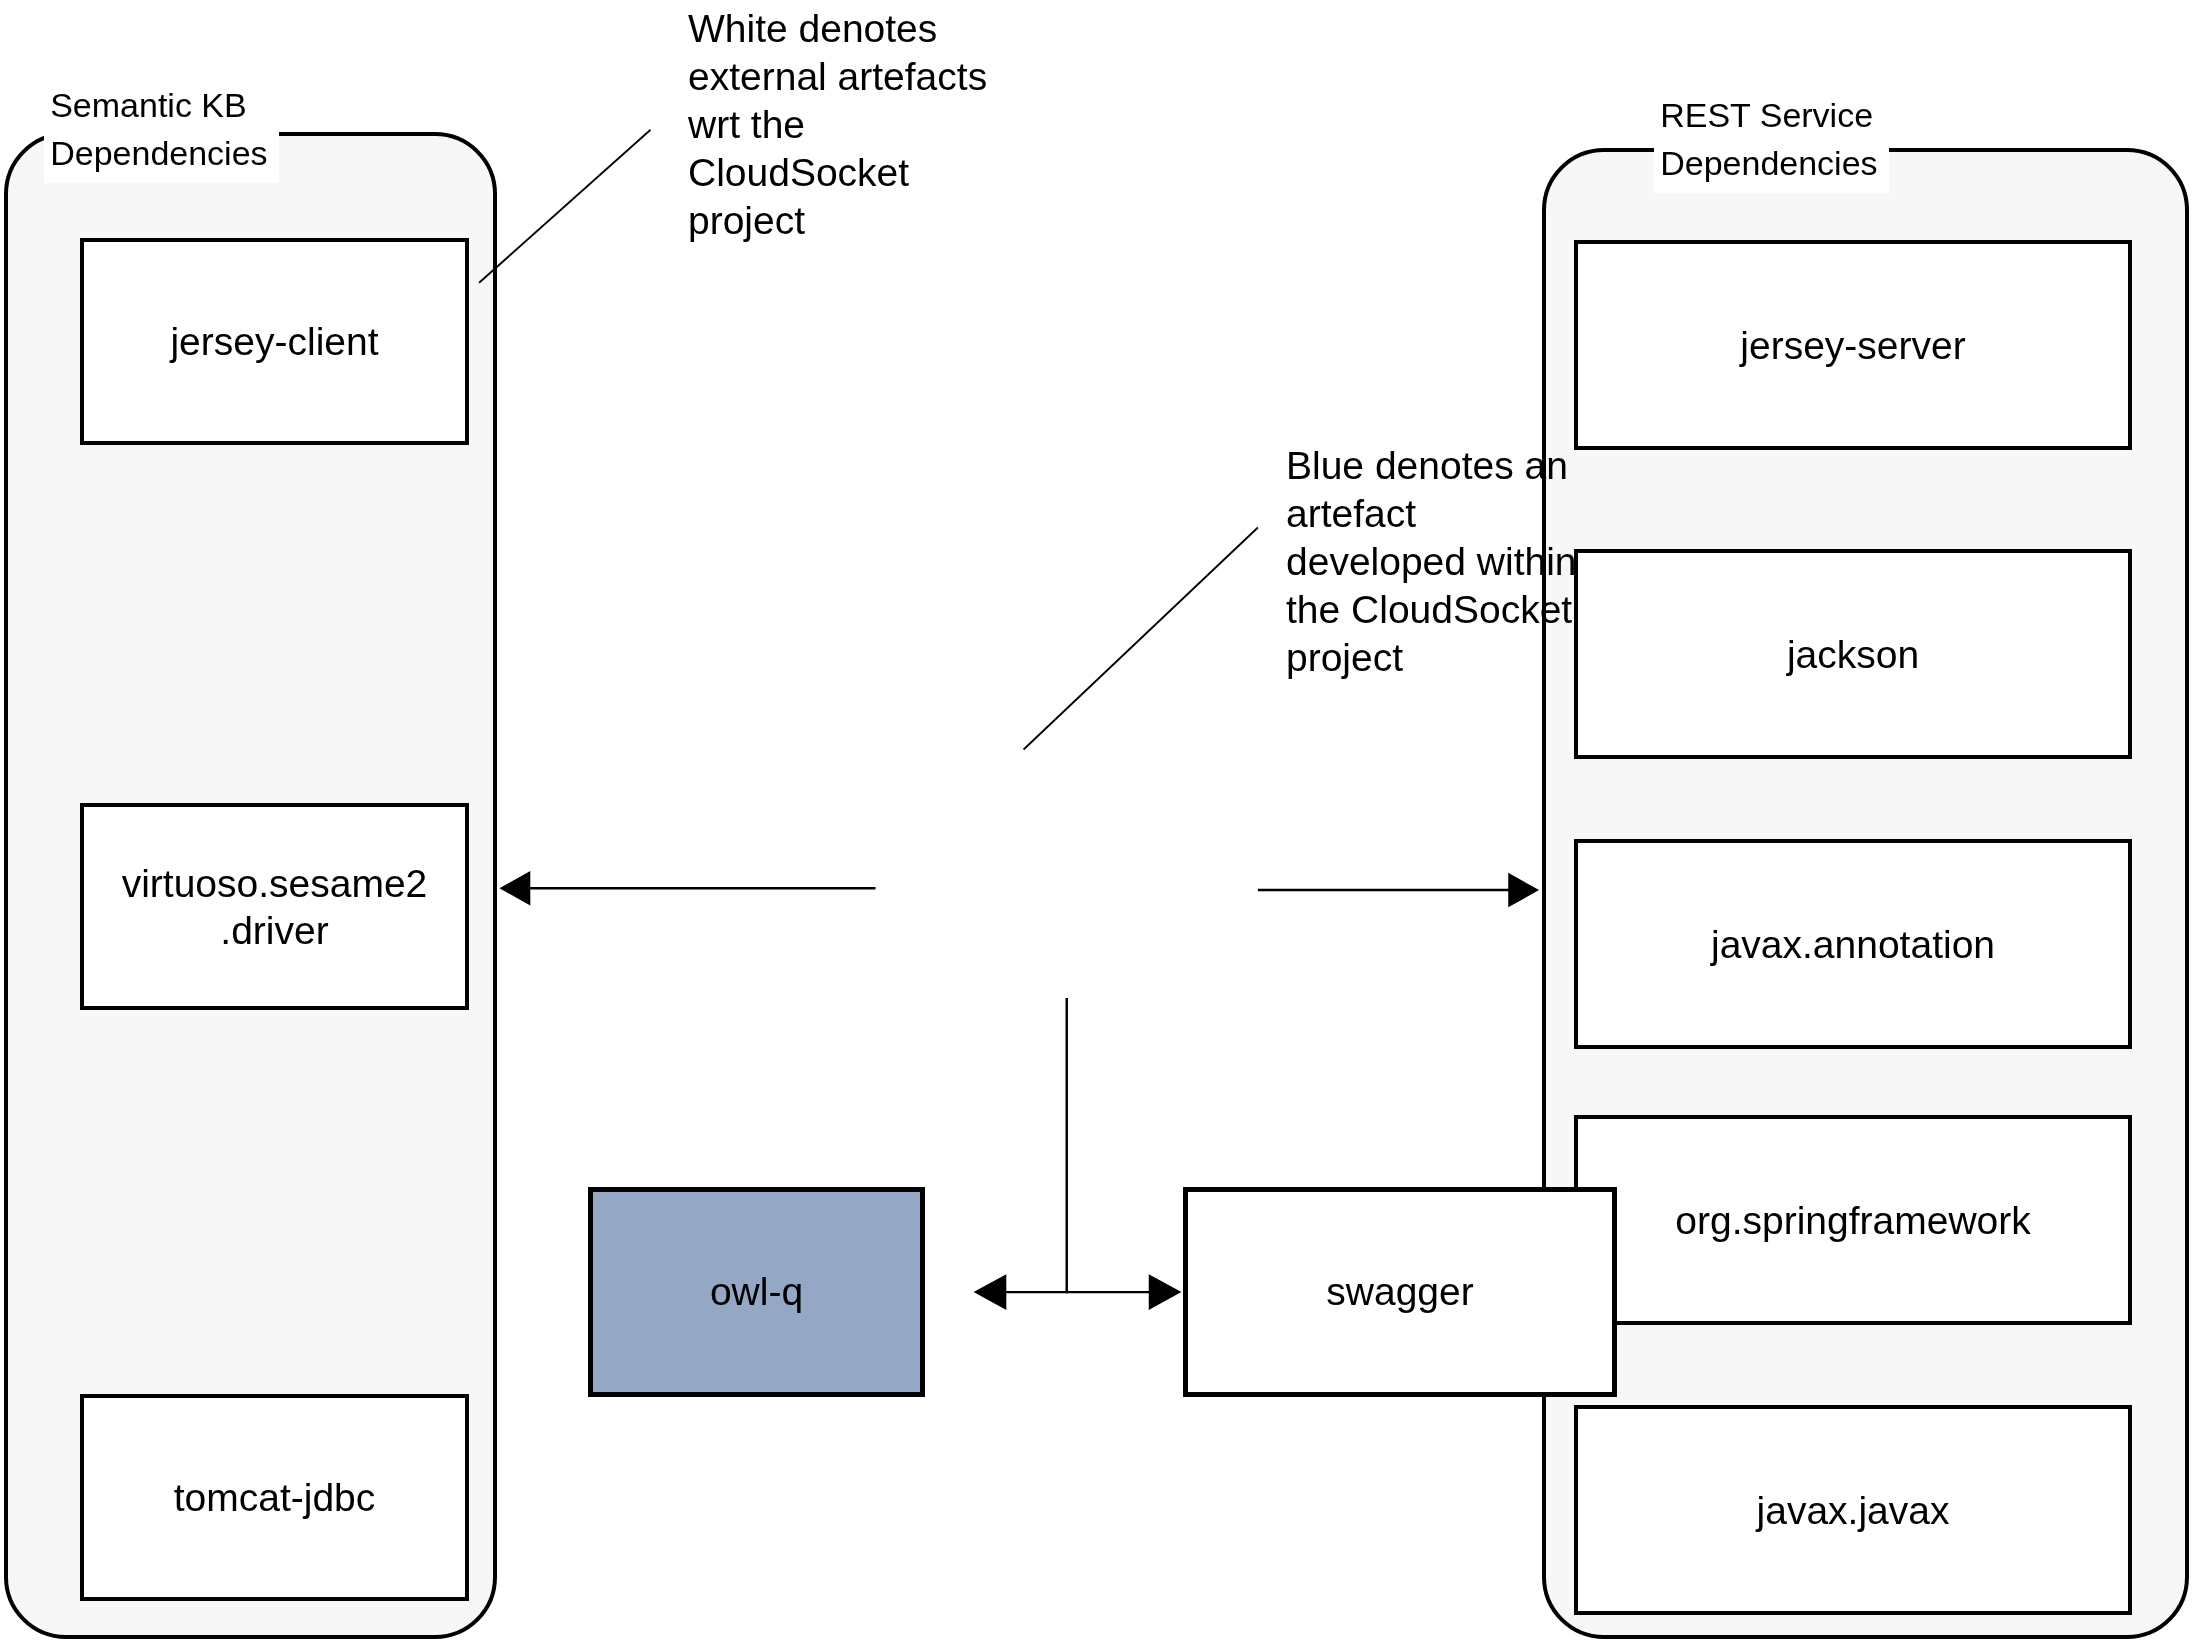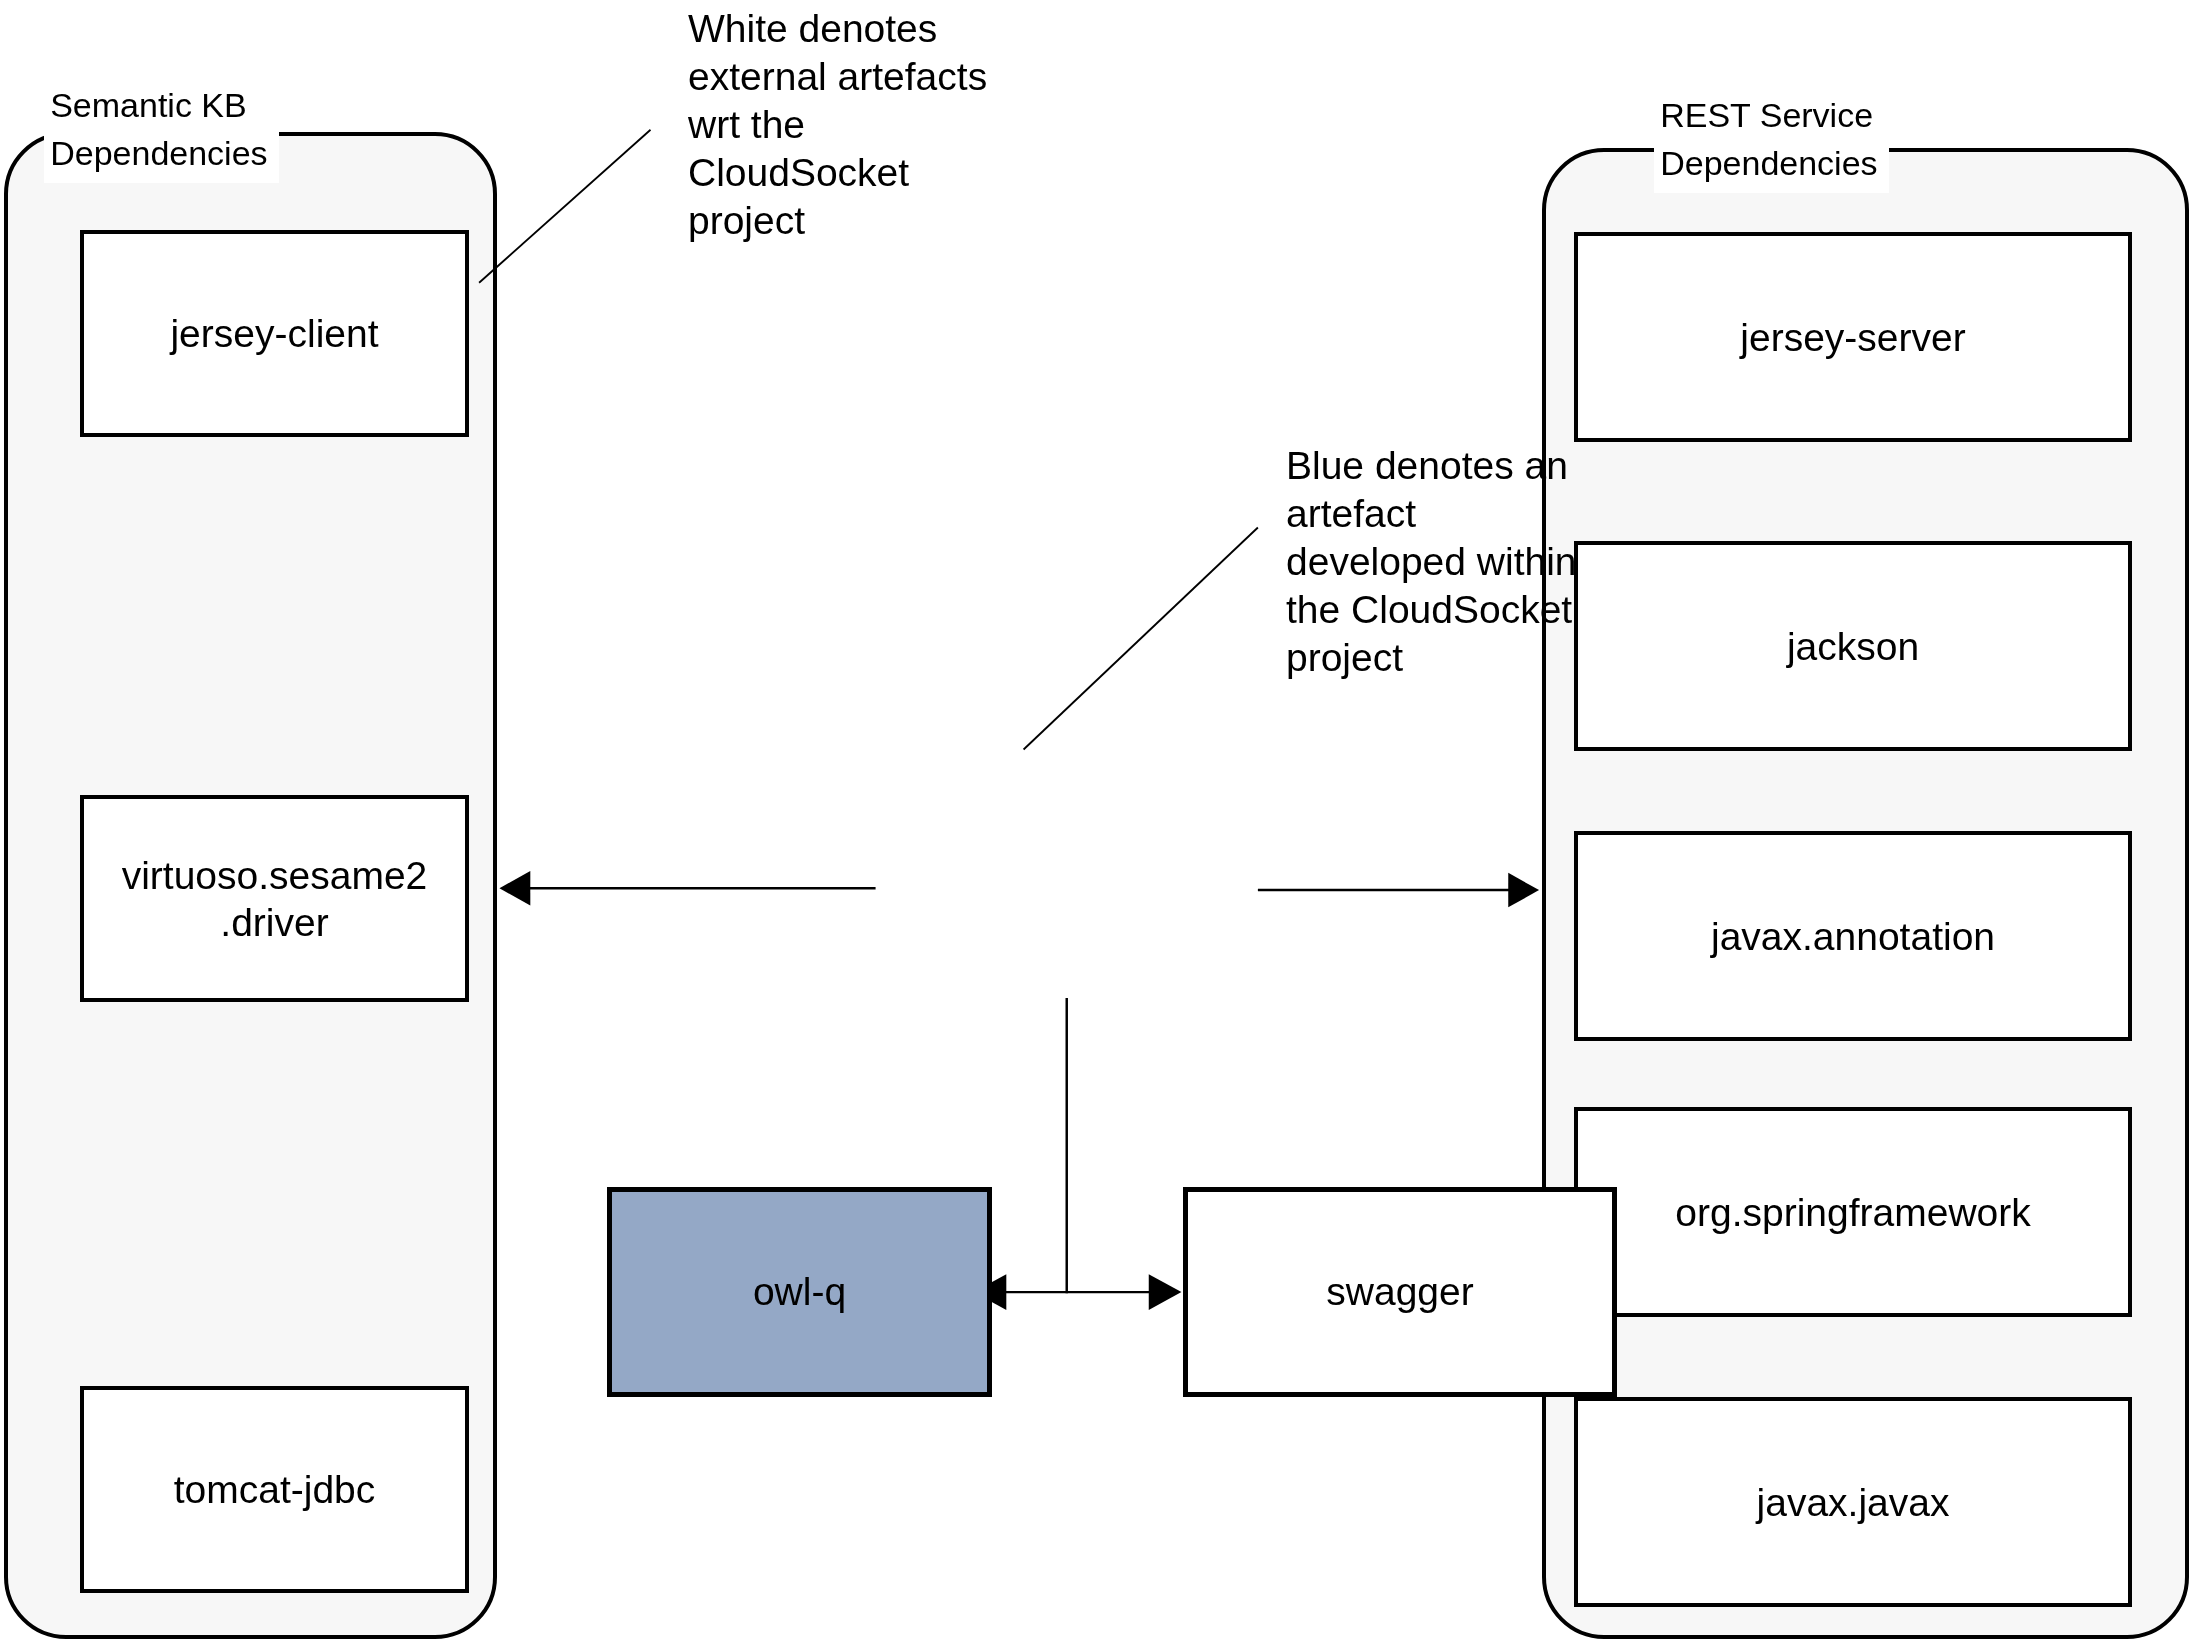--- a/index.html
+++ b/index.html
@@ -45,20 +45,21 @@
     background: var(--node_fill, #FFFFFF);
     border: 4.3px solid var(--line, #000000);
     display: flex;
     flex-direction: column;
     align-items: center;
     justify-content: center;
     text-align: center;
     font-size: 39px;
     line-height: 47px;
     z-index: 4;
+    margin-top: 8px;
   }
   .dep-left  { left: 80px;  width: 389px; height: 207px; }
   .dep-right { left: 1574px; width: 558px; height: 210px; }
   #node-jersey-client       { top: 230px;  }
   #node-virtuoso-jdbc       { top: 504px;  }
   #node-virtuoso-sesame2    { top: 795px; }
   #node-sesame              { top: 1087px; }
   #node-tomcat-jdbc         { top: 1386px; }
   #node-jersey-server       { top: 232px;  }
   #node-jackson             { top: 541px;  }
@@ -80,21 +81,21 @@
   }
   #node-owl-q, #node-swagger {
     position: absolute;
     box-sizing: border-box;
     top: 1187px; height: 210px;
     border: 5.6px solid var(--line, #000000);
     display: flex; align-items: center; justify-content: center;
     font-size: 39px;
     z-index: 4;
   }
-  #node-owl-q   { left: 607px;  width: 385px; background: var(--artefact_blue, #94A8C6); }
+  #node-owl-q   { left: 588px;  width: 337px; background: var(--artefact_blue, #94A8C6); }
   #node-swagger { left: 1183px; width: 434px; background: var(--node_fill, #FFFFFF); }
 
   
   .annotation {
     position: absolute;
     font-size: 39px;
     line-height: 48px;
     z-index: 5;
     white-space: nowrap;
   }

